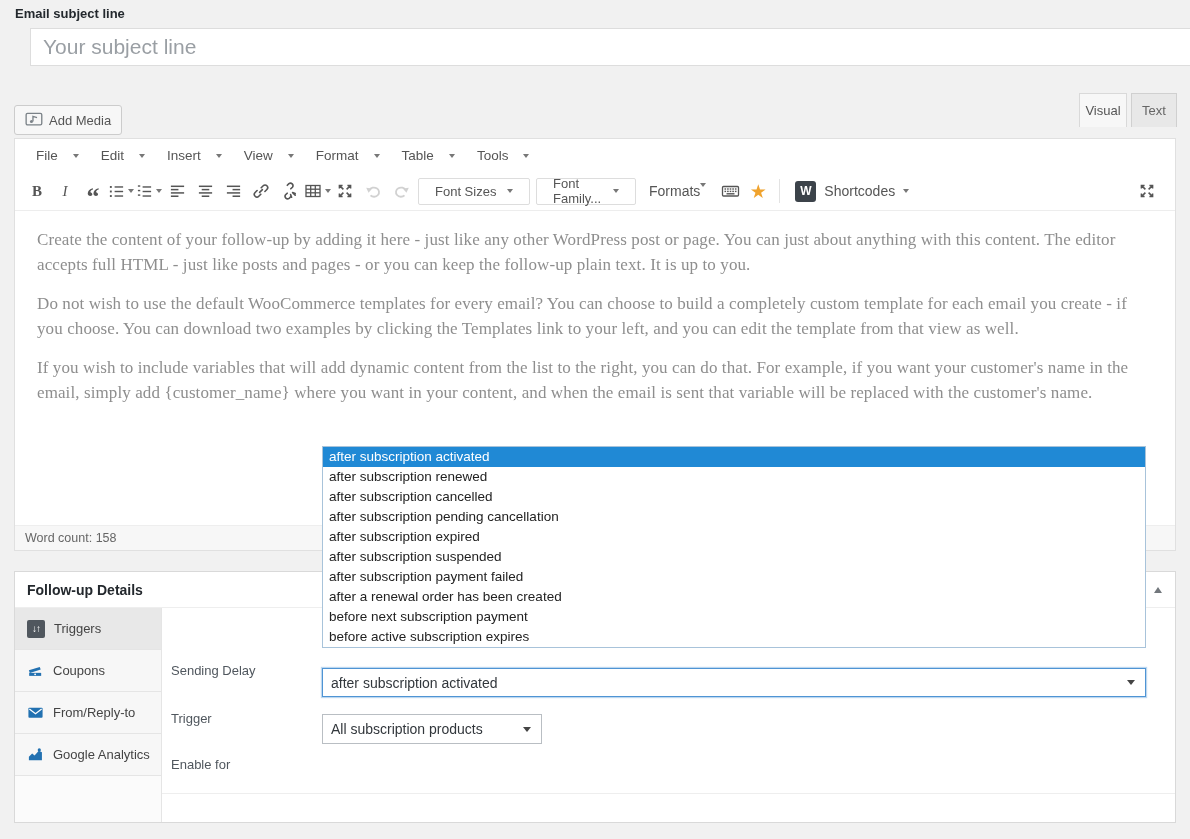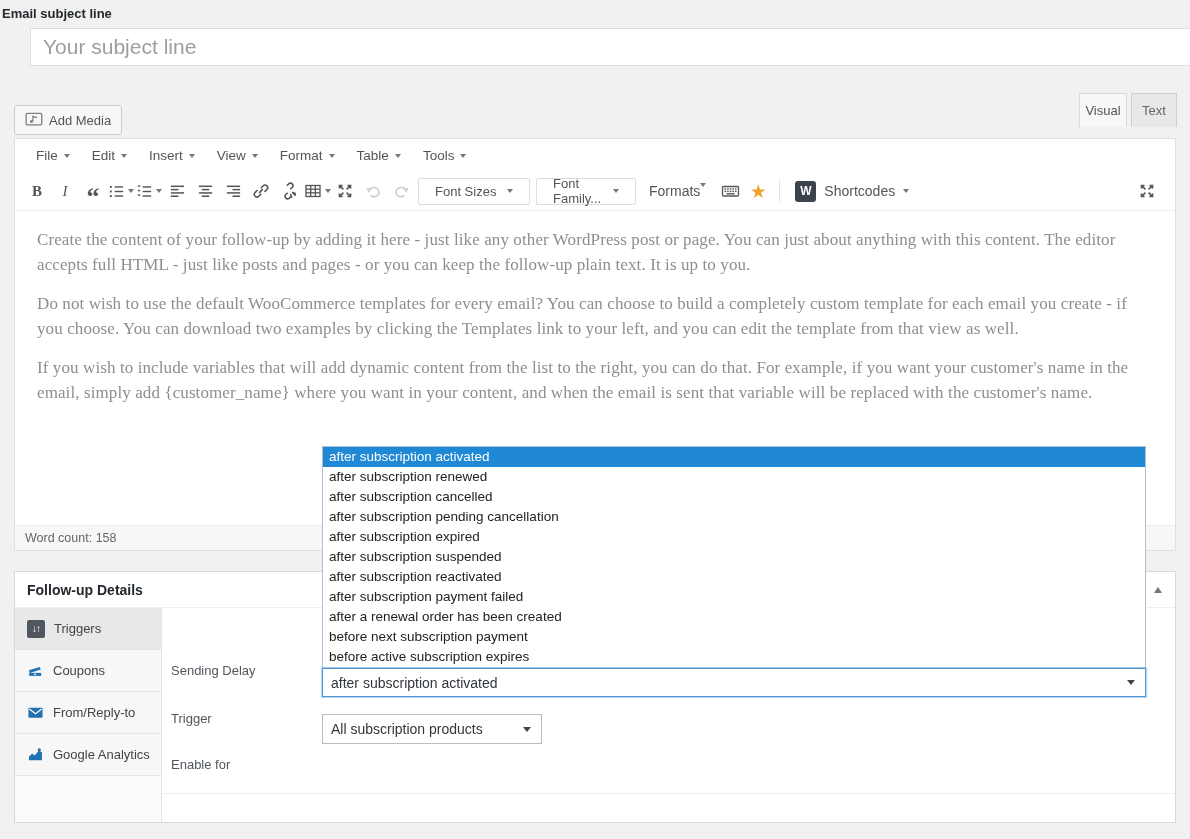--- a/index.html
+++ b/index.html
@@ -7,21 +7,21 @@
   body {
     position:relative;
     background:#f1f1f1;
     font-family:"Liberation Sans", sans-serif;
     color:#444;
     overflow:hidden;
   }
   .abs { position:absolute; }
 
   
-  .subject-label { left:2px; top:6px; font-size:13px; font-weight:bold; color:#23282d; }
+  .subject-label { left:15px; top:6px; font-size:13px; font-weight:bold; color:#23282d; }
   .subject-input {
     left:30px; top:28px; width:1162px; height:38px;
     background:#fff; border:1px solid #ddd;
     font-size:21px; font-weight:300; color:#32373c;
     padding:0 12px; font-family:"Liberation Sans", sans-serif;
   }
   .subject-input::placeholder { color:#9a9fa4; opacity:1; font-weight:300; }
 
   
   .add-media-btn {
@@ -33,21 +33,21 @@
   .editor-tab {
     top:93px; height:34px; display:flex; align-items:center; justify-content:center;
     font-size:13px; color:#555; cursor:pointer;
   }
   .tab-visual { left:1079px; width:48px; background:#f7f7f7; border:1px solid #d9d9d9; border-bottom:none; }
   .tab-text   { left:1131px; width:46px; background:#e8e8e8; border:1px solid #d0d0d0; border-bottom:none; color:#666; }
 
   
   .editor { left:14px; top:138px; width:1162px; height:413px; background:#fff; border:1px solid #e0e0e0; display:flex; flex-direction:column; }
   .mce-menubar { height:33px; display:flex; align-items:center; padding-left:10px; }
-  .menu-item { display:flex; align-items:center; gap:6px; padding:0 11px; height:33px; font-size:13.5px; color:#555; cursor:pointer; }
+  .menu-item { display:flex; align-items:center; gap:15px; padding:0 11px; height:33px; font-size:13.5px; color:#555; cursor:pointer; }
   .caret { width:0; height:0; border-left:3.5px solid transparent; border-right:3.5px solid transparent; border-top:4.5px solid #777; display:inline-block; }
   .mce-toolbar { height:39px; display:flex; align-items:center; padding:0 8px; border-bottom:1px solid #ededed; }
   .tbtn { min-width:28px; height:28px; display:flex; align-items:center; justify-content:center; gap:3px; cursor:pointer; color:#555; }
   .tbtn svg { display:block; }
   .glyph-b { font-weight:bold; font-size:15px; font-family:"Liberation Serif", serif; }
   .glyph-i { font-style:italic; font-size:15px; font-family:"Liberation Serif", serif; }
   .glyph-q { font-family:"Liberation Serif", serif; font-weight:bold; font-size:26px; line-height:10px; padding-top:12px; }
   .disabled { opacity:.45; }
   .tsel {
     height:27px; background:#fff; border:1px solid #ddd; border-radius:2px;
@@ -392,18 +392,17 @@
   <span class="sel-caret"></span>
 </div>
 
 <div class="abs listbox">
   <div class="lb-option active">after subscription activated</div>
   <div class="lb-option">after subscription renewed</div>
   <div class="lb-option">after subscription cancelled</div>
   <div class="lb-option">after subscription pending cancellation</div>
   <div class="lb-option">after subscription expired</div>
   <div class="lb-option">after subscription suspended</div>
-  <div class="lb-option">after subscription reactivated</div>
   <div class="lb-option">after subscription payment failed</div>
   <div class="lb-option">after a renewal order has been created</div>
   <div class="lb-option">before next subscription payment</div>
   <div class="lb-option">before active subscription expires</div>
 </div>
 
 </body></html>

